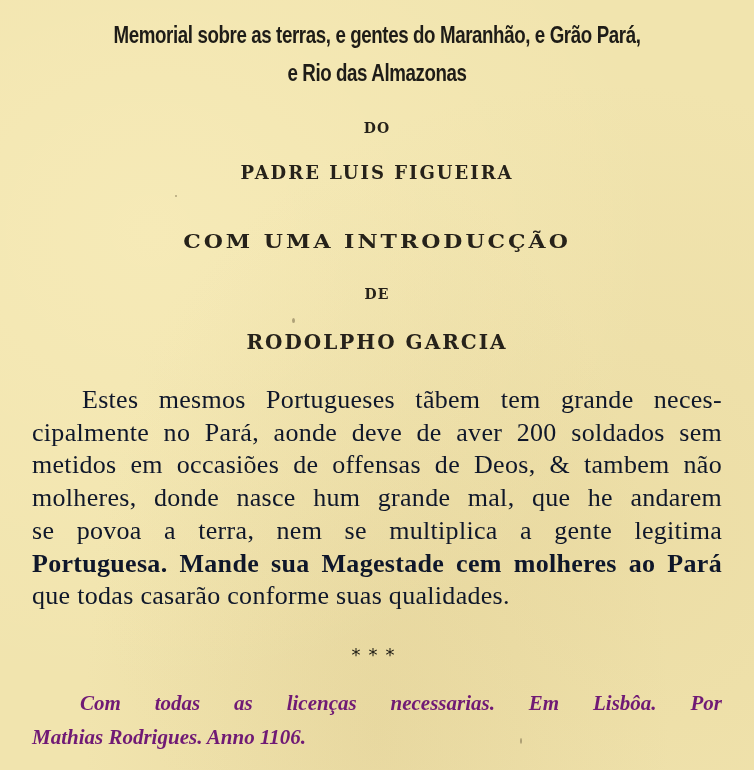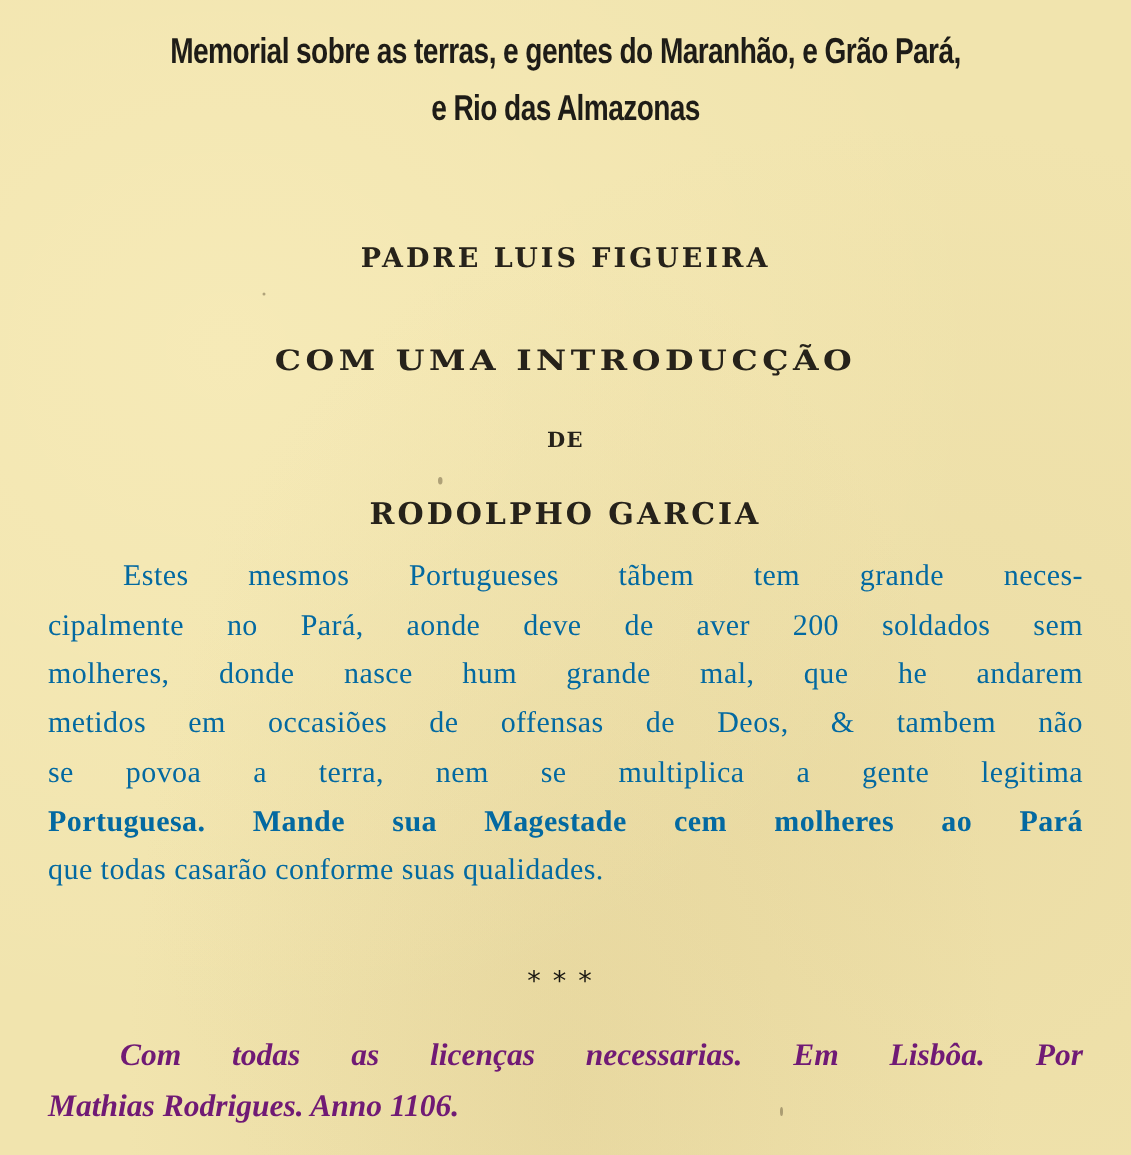--- a/index.html
+++ b/index.html
@@ -77,26 +77,26 @@
     .intro-author {
       top: 330px;
       font-size: 20px;
       font-weight: bold;
       letter-spacing: 2px;
     }
 
     .body-text {
       position: absolute;
       left: 32px;
-      top: 368px;
+      top: 384px;
       width: 690px;
       font-family: "Liberation Serif", serif;
-      font-size: 20px;
+      font-size: 26px;
       line-height: 32.7px;
-      color: #0369a1;
+      color: #0f172a;
       text-align: justify;
     }
     .body-text .line {
       display: block;
       text-align: justify;
       text-align-last: justify;
       white-space: nowrap;
       letter-spacing: 0.3px;
     }
     .body-text .line.first { padding-left: 50px; }
@@ -144,30 +144,31 @@
     }
   </style>
 </head>
 <body>
 
 <div class="page">
 
   <div class="title l1">Memorial sobre as terras, e gentes do Maranhão, e Grão Pará,</div>
   <div class="title l2">e Rio das Almazonas</div>
 
+  <div class="center do-line">DO</div>
   <div class="center author">PADRE LUIS FIGUEIRA</div>
   <div class="center intro-title">COM UMA INTRODUCÇÃO</div>
   <div class="center de-line">DE</div>
   <div class="center intro-author">RODOLPHO GARCIA</div>
 
   <div class="body-text">
     <span class="line first">Estes mesmos Portugueses tãbem tem grande neces-</span>
     <span class="line">cipalmente no Pará, aonde deve de aver 200 soldados sem</span>
+    <span class="line">metidos em occasiões de offensas de Deos, &amp; tambem não</span>
     <span class="line">molheres, donde nasce hum grande mal, que he andarem</span>
-    <span class="line">metidos em occasiões de offensas de Deos, &amp; tambem não</span>
     <span class="line">se povoa a terra, nem se multiplica  a  gente  legitima</span>
     <span class="line bold">Portuguesa. Mande sua Magestade cem molheres ao Pará</span>
     <span class="line last">que todas casarão conforme suas qualidades.</span>
   </div>
 
   <div class="ornament">***</div>
 
   <div class="imprint">
     <span class="line first">Com todas as licenças necessarias. Em Lisbôa. Por</span>
     <span class="line">Mathias Rodrigues. Anno 1106.</span>

